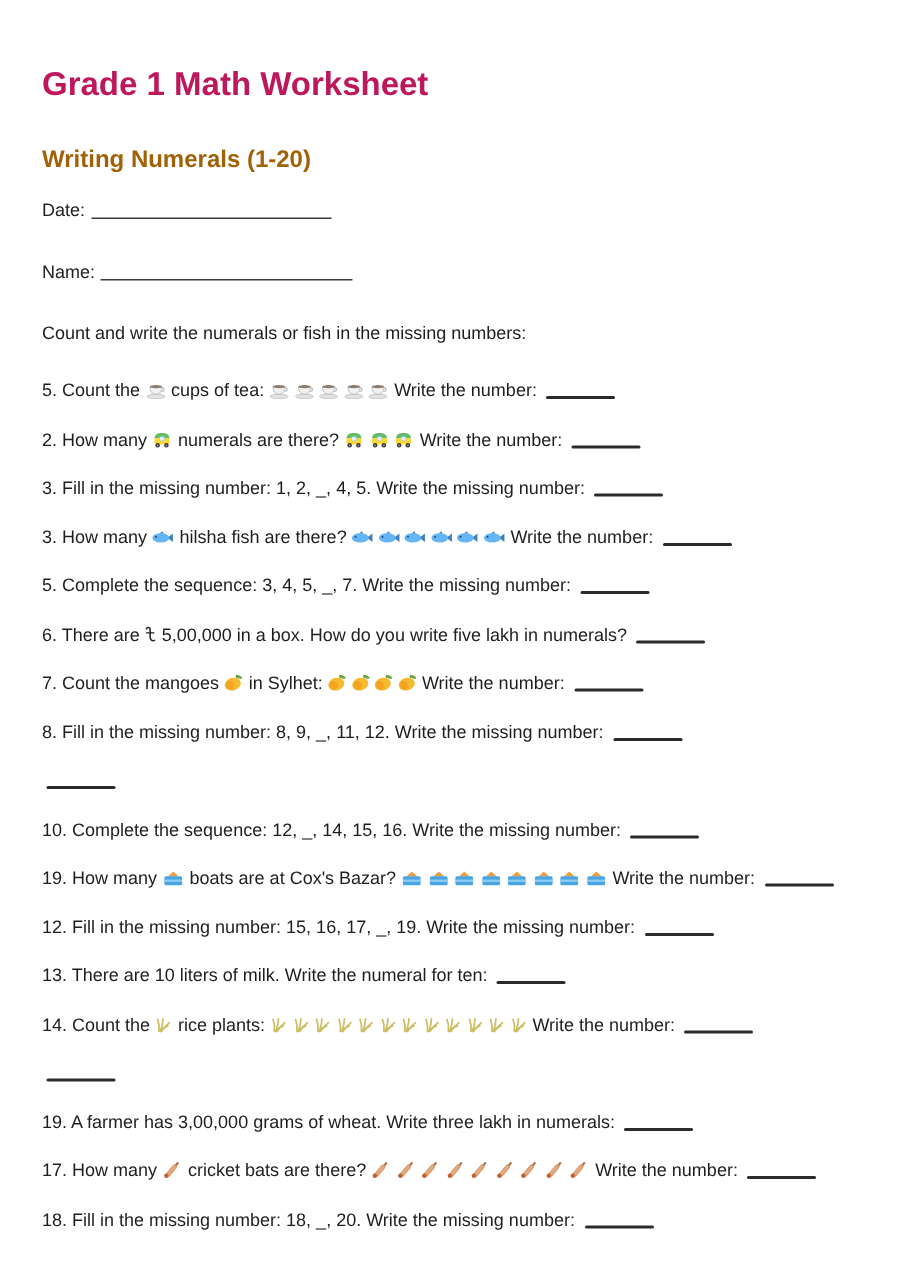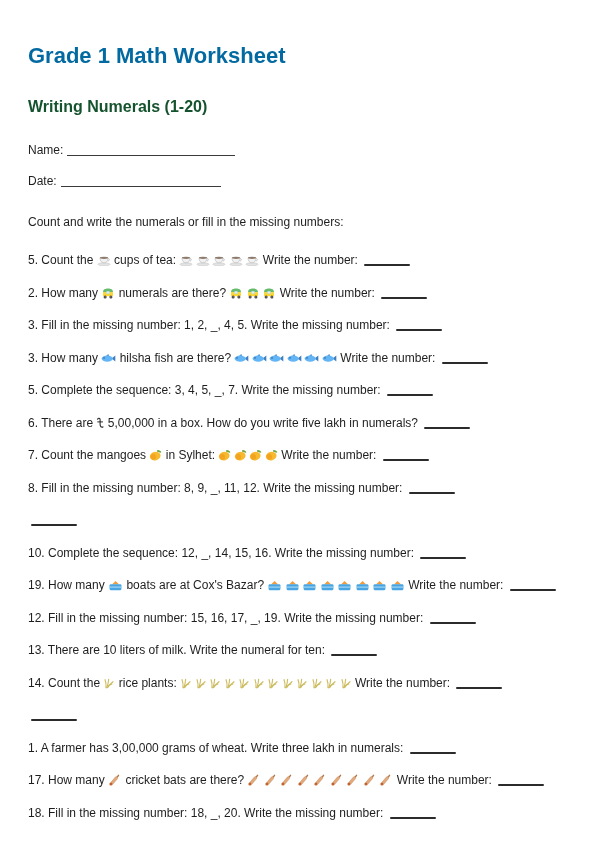--- a/index.html
+++ b/index.html
@@ -1,22 +1,22 @@
 <!DOCTYPE html>
 <html><head>
 <meta charset="utf-8">
 <style>
   html,body{margin:0;padding:0;background:#ffffff;}
   .page{
     width:600px;height:849px;box-sizing:border-box;
     background:#ffffff;padding:42px 28px 0 28px;overflow:hidden;
     font-family:"Liberation Sans","DejaVu Sans",sans-serif;color:#1e1e1e;
   }
-  h1.title{font-size:22px;line-height:27px;margin:0;font-weight:bold;color:#0369a1;}
-  h2.subtitle{font-size:16px;line-height:20px;margin:28px 0 0 0;font-weight:bold;color:#14532d;}
+  h1.title{font-size:22px;line-height:27px;margin:0;font-weight:bold;color:#be185d;}
+  h2.subtitle{font-size:16px;line-height:20px;margin:28px 0 0 0;font-weight:bold;color:#a16207;}
   .field-row{margin-top:25px;font-size:12px;line-height:16px;}
   .field-row.date{margin-top:15px;}
   .fill-line{display:inline-block;height:1px;border-bottom:1.5px solid #3a3a3a;vertical-align:-2px;margin-left:4px;}
   .name-line{width:168px;}
   .date-line{width:160px;}
   .instruction{font-size:12px;line-height:15px;margin:26px 0 0 0;}
   #questions{margin-top:22px;}
   .question{font-size:12px;line-height:16px;margin:0 0 16.5px 0;white-space:nowrap;}
   .q-text{white-space:pre-wrap;}
   .icon-row{display:inline-flex;gap:2.5px;vertical-align:-2px;}
@@ -26,28 +26,28 @@
     vertical-align:-2px;margin-left:3px;border-radius:1px;
   }
 </style>
 </head>
 <body>
 
 <div class="page">
   <h1 class="title">Grade 1 Math Worksheet</h1>
   <h2 class="subtitle">Writing Numerals (1-20)</h2>
 
+  <div class="field-row date">
+    <span>Date:</span><span class="fill-line date-line"></span>
+  </div>
   <div class="field-row">
     <span>Name:</span><span class="fill-line name-line"></span>
   </div>
-  <div class="field-row date">
-    <span>Date:</span><span class="fill-line date-line"></span>
-  </div>
 
-  <p class="instruction">Count and write the numerals or fill in the missing numbers:</p>
+  <p class="instruction">Count and write the numerals or fish in the missing numbers:</p>
 
   <div id="questions">
       <div class="question"><span class="q-text">5. Count the </span><span class="icon-row">
           <span>
             <svg width="14" height="12" viewBox="0 0 14 12">
               <ellipse cx="7" cy="10.3" rx="6" ry="1.5" fill="#e3e3e3" stroke="#bdbdbd" stroke-width="0.5"></ellipse>
               <path d="M3 3.8 h8 c0 2.9 -1.3 5 -4 5 s-4 -2.1 -4 -5 z" fill="#f1f1f1" stroke="#b3b3b3" stroke-width="0.6"></path>
               <ellipse cx="7" cy="3.8" rx="4" ry="1.1" fill="#8d7b6d"></ellipse>
               <path d="M11.1 4.5 c1.7 0 1.7 2.3 -0.2 2.5" fill="none" stroke="#b3b3b3" stroke-width="0.8"></path>
             </svg>
@@ -451,21 +451,21 @@
               <g fill="none" stroke="#cdbd62" stroke-width="1.25" stroke-linecap="round">
                 <path d="M3.2 11 C3.6 7.6 3 4.4 2.2 2.4"></path>
                 <path d="M4.2 11 C5.4 7.8 6 5 6.1 2"></path>
                 <path d="M5 11 C7 8.2 9 6 10.8 4.6"></path>
                 <path d="M4 11 C5.6 8.8 7.6 7.6 9.6 7"></path>
               </g>
             </svg>
           </span>
         </span><span class="q-text"> Write the number: </span><span class="blank"></span></div>
       <div class="question"><span class="blank"></span></div>
-      <div class="question"><span class="q-text">1. A farmer has 3,00,000 grams of wheat. Write three lakh in numerals: </span><span class="blank"></span></div>
+      <div class="question"><span class="q-text">19. A farmer has 3,00,000 grams of wheat. Write three lakh in numerals: </span><span class="blank"></span></div>
       <div class="question"><span class="q-text">17. How many </span><span class="icon-row">
           <span>
             <svg width="14" height="13" viewBox="0 0 14 13">
               <g transform="rotate(40 7 6.5)">
                 <rect x="5.7" y="3.1" width="2.7" height="9.2" rx="1.3" fill="#e2aa7c" stroke="#c48b5e" stroke-width="0.45"></rect>
                 <rect x="6.3" y="0.4" width="1.5" height="3" rx="0.7" fill="#b5764a"></rect>
               </g>
               <circle cx="2.9" cy="10.9" r="1.5" fill="#c2622e"></circle>
             </svg>
           </span>

